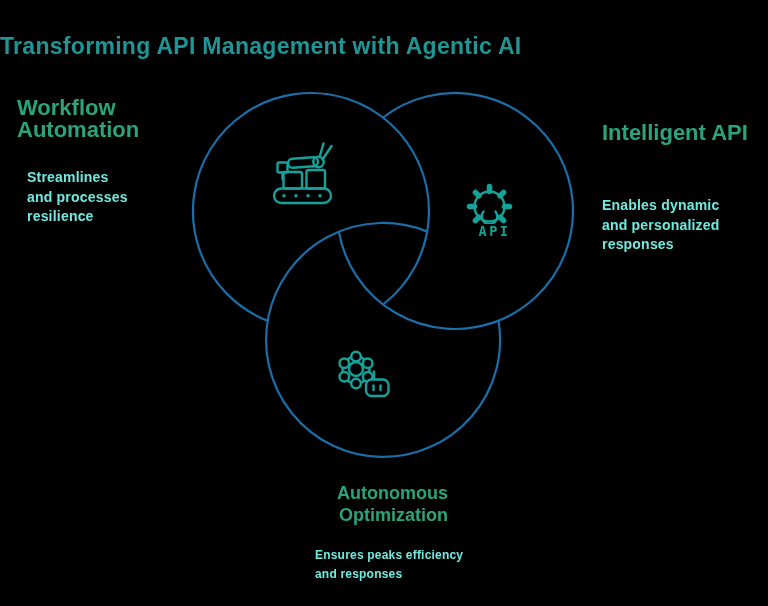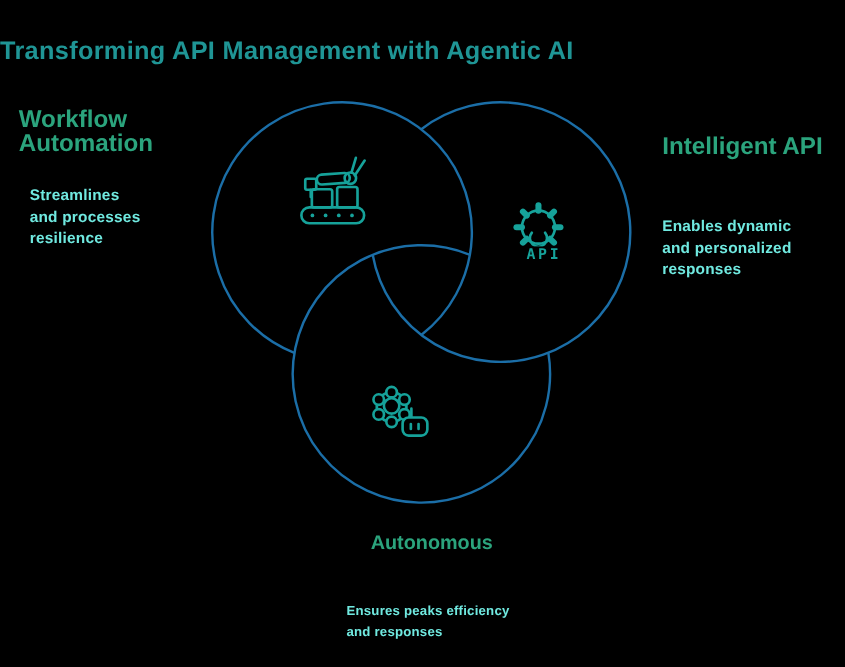--- a/index.html
+++ b/index.html
@@ -103,19 +103,20 @@
     <div>Intelligent API</div>
   </div>
   <div class="desc desc-right">
     <div>Enables dynamic</div>
     <div>and personalized</div>
     <div>responses</div>
   </div>
 
   <div class="heading heading-bottom">
     <div>Autonomous</div>
+    <div>Optimization</div>
   </div>
   <div class="desc desc-bottom">
     <div>Ensures peaks efficiency</div>
     <div>and responses</div>
   </div>
 
 </div>
 
 </body></html>

